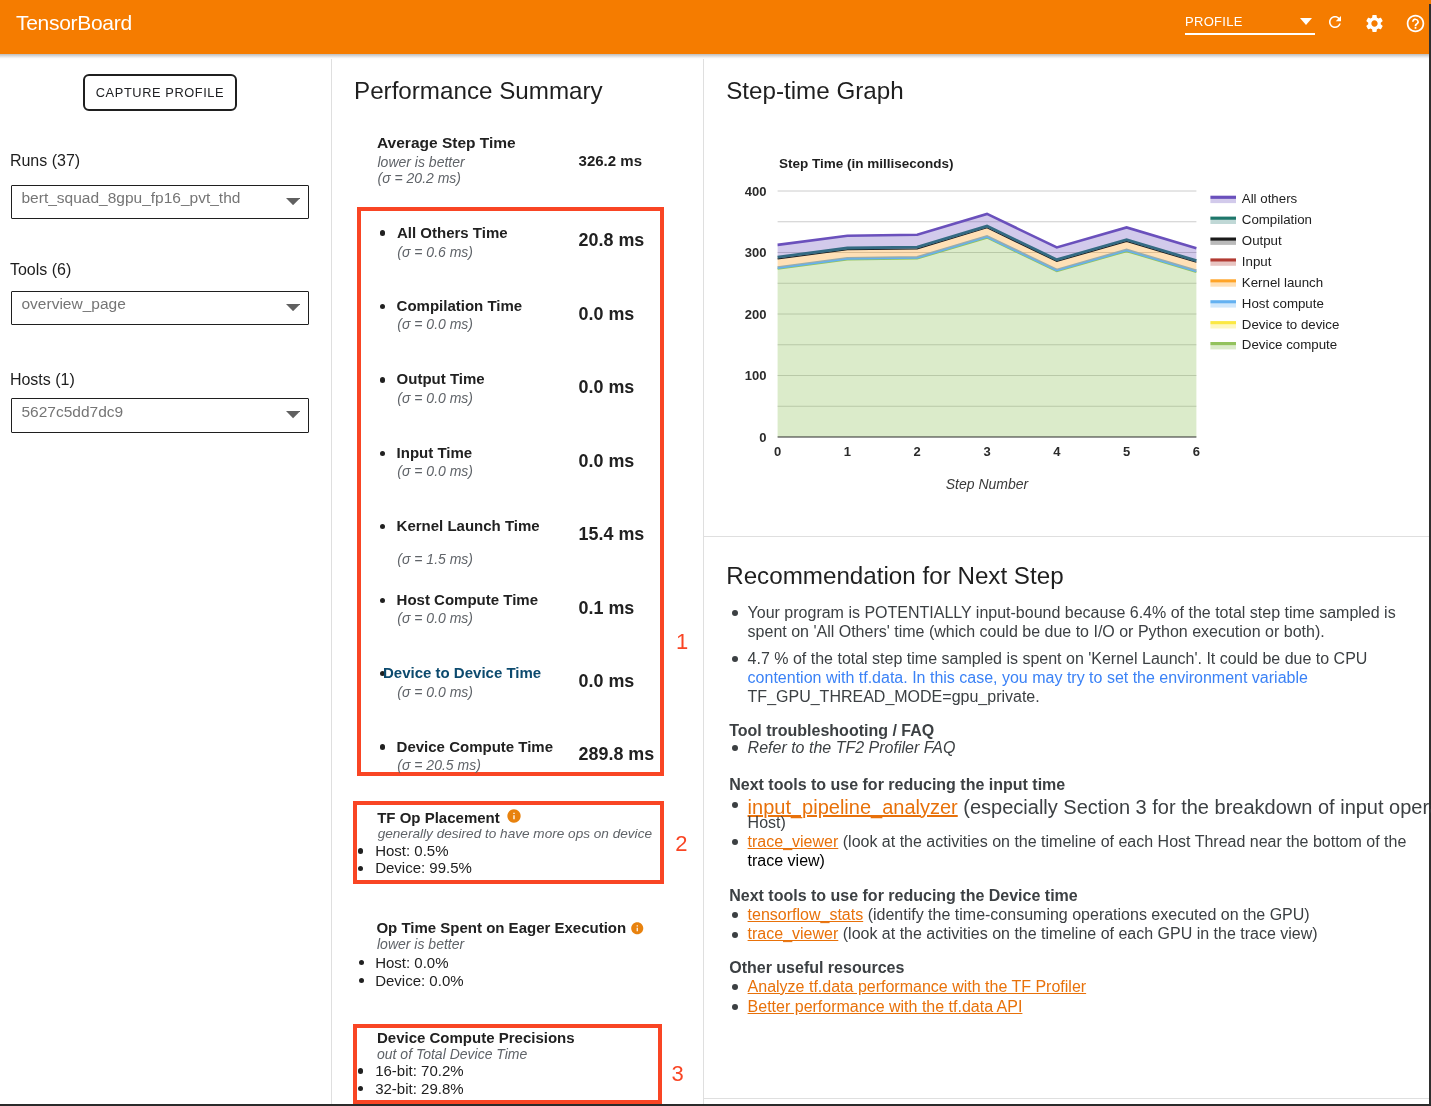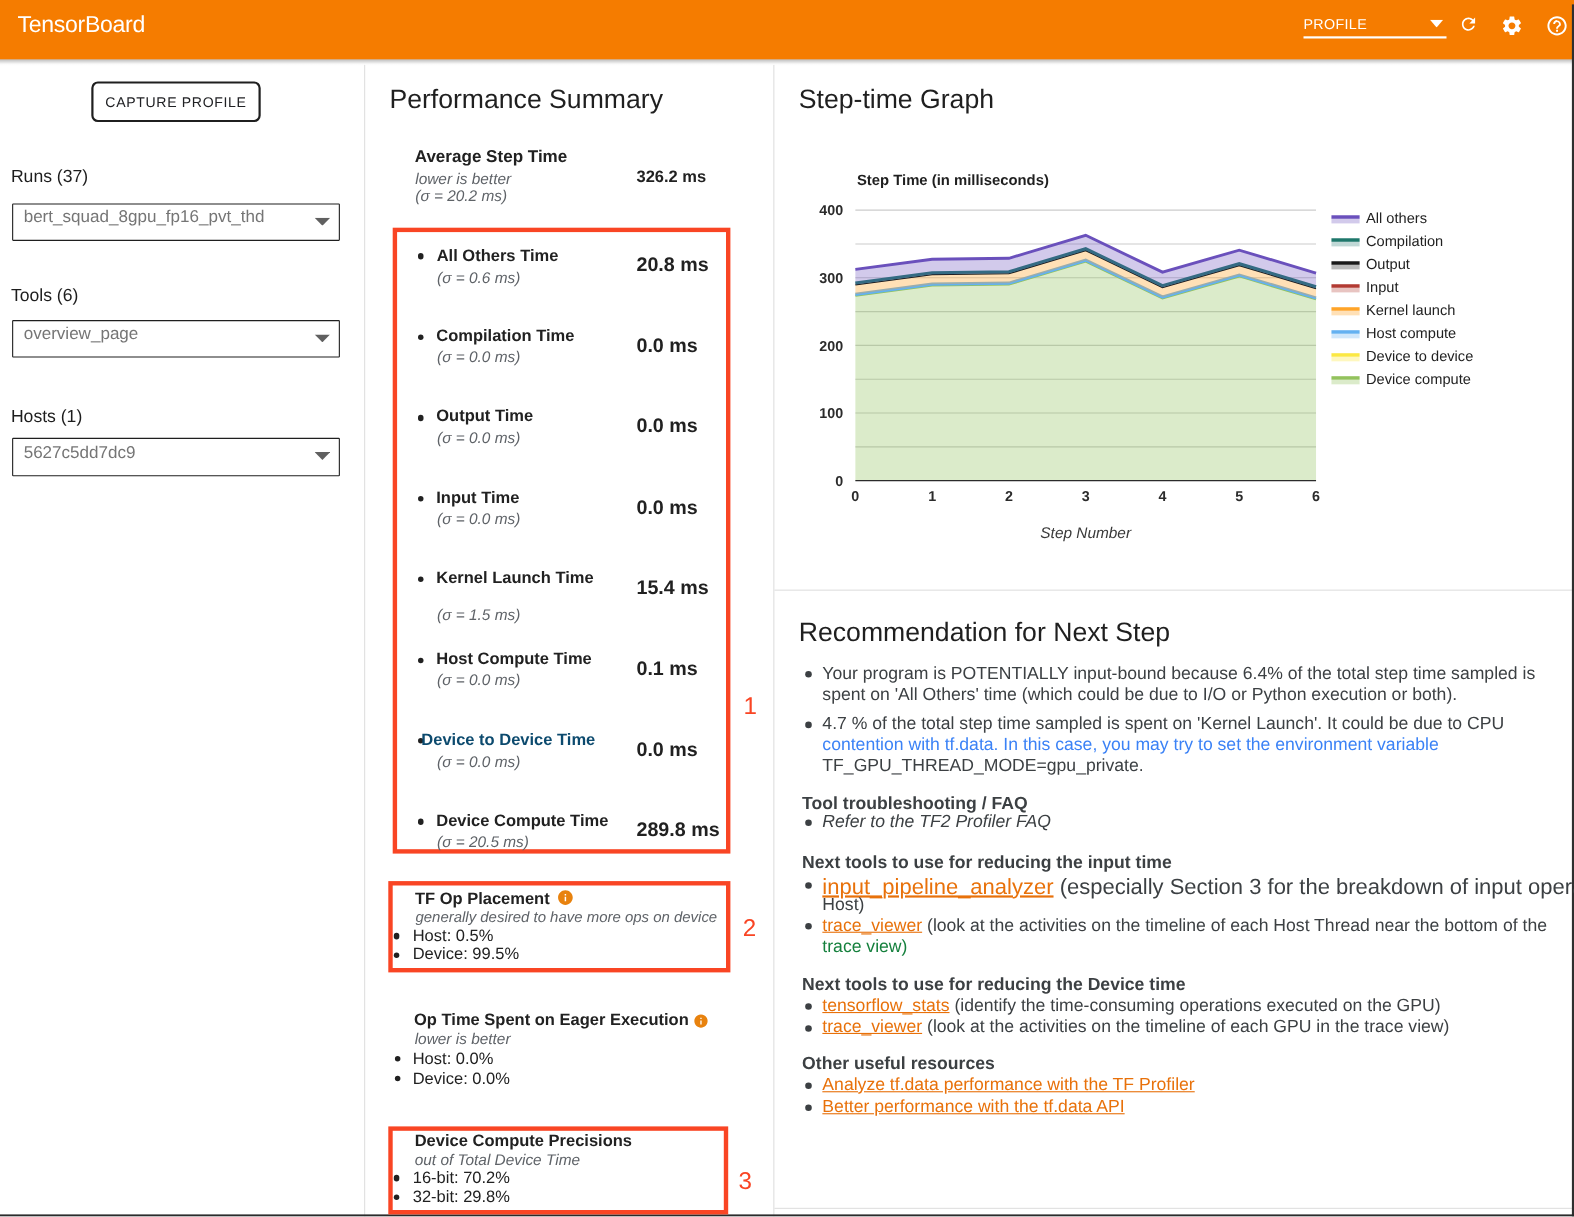--- a/index.html
+++ b/index.html
@@ -185,21 +185,21 @@
 <div style="position:absolute;left:747.6px;top:688.8px;font-size:16px;line-height:1;color:#3c4043;white-space:nowrap;">TF_GPU_THREAD_MODE=gpu_private.</div>
 <div style="position:absolute;left:729.2px;top:722.6px;font-size:16px;line-height:1;color:#3c4043;white-space:nowrap;font-weight:700;">Tool troubleshooting / FAQ</div>
 <div style="position:absolute;left:731.5px;top:745.2px;width:6.2px;height:6.2px;border-radius:50%;background:#3c4043;"></div>
 <div style="position:absolute;left:747.6px;top:740.0px;font-size:16px;line-height:1;color:#3c4043;white-space:nowrap;font-style:italic;">Refer to the TF2 Profiler FAQ</div>
 <div style="position:absolute;left:729.2px;top:777.3px;font-size:16px;line-height:1;color:#3c4043;white-space:nowrap;font-weight:700;">Next tools to use for reducing the input time</div>
 <div style="position:absolute;left:731.5px;top:802.0px;width:6.2px;height:6.2px;border-radius:50%;background:#3c4043;"></div>
 <div style="position:absolute;left:747.6px;top:796.8px;font-size:20px;line-height:1;color:#3c4043;white-space:nowrap;text-align:right;"><a>input_pipeline_analyzer</a> (especially Section 3 for the breakdown of input operations on the</div>
 <div style="position:absolute;left:747.6px;top:815.2px;font-size:16px;line-height:1;color:#3c4043;white-space:nowrap;">Host)</div>
 <div style="position:absolute;left:731.5px;top:839.3px;width:6.2px;height:6.2px;border-radius:50%;background:#3c4043;"></div>
 <div style="position:absolute;left:747.6px;top:834.1px;font-size:16px;line-height:1;color:#3c4043;white-space:nowrap;"><a>trace_viewer</a> (look at the activities on the timeline of each Host Thread near the bottom of the</div>
-<div style="position:absolute;left:747.6px;top:853.1px;font-size:16px;line-height:1;color:#15803d;white-space:nowrap;">trace view)</div>
+<div style="position:absolute;left:747.6px;top:853.1px;font-size:16px;line-height:1;color:#000000;white-space:nowrap;">trace view)</div>
 <div style="position:absolute;left:729.2px;top:887.9px;font-size:16px;line-height:1;color:#3c4043;white-space:nowrap;font-weight:700;">Next tools to use for reducing the Device time</div>
 <div style="position:absolute;left:731.5px;top:912.0px;width:6.2px;height:6.2px;border-radius:50%;background:#3c4043;"></div>
 <div style="position:absolute;left:747.6px;top:906.8px;font-size:16px;line-height:1;color:#3c4043;white-space:nowrap;"><a>tensorflow_stats</a> (identify the time-consuming operations executed on the GPU)</div>
 <div style="position:absolute;left:731.5px;top:931.5px;width:6.2px;height:6.2px;border-radius:50%;background:#3c4043;"></div>
 <div style="position:absolute;left:747.6px;top:926.3px;font-size:16px;line-height:1;color:#3c4043;white-space:nowrap;"><a>trace_viewer</a> (look at the activities on the timeline of each GPU in the trace view)</div>
 <div style="position:absolute;left:729.2px;top:959.6px;font-size:16px;line-height:1;color:#3c4043;white-space:nowrap;font-weight:700;">Other useful resources</div>
 <div style="position:absolute;left:731.5px;top:984.2px;width:6.2px;height:6.2px;border-radius:50%;background:#3c4043;"></div>
 <div style="position:absolute;left:747.6px;top:979.0px;font-size:16px;line-height:1;color:#3c4043;white-space:nowrap;"><a>Analyze tf.data performance with the TF Profiler</a></div>
 <div style="position:absolute;left:731.5px;top:1003.7px;width:6.2px;height:6.2px;border-radius:50%;background:#3c4043;"></div>
 <div style="position:absolute;left:747.6px;top:998.5px;font-size:16px;line-height:1;color:#3c4043;white-space:nowrap;"><a>Better performance with the tf.data API</a></div>

